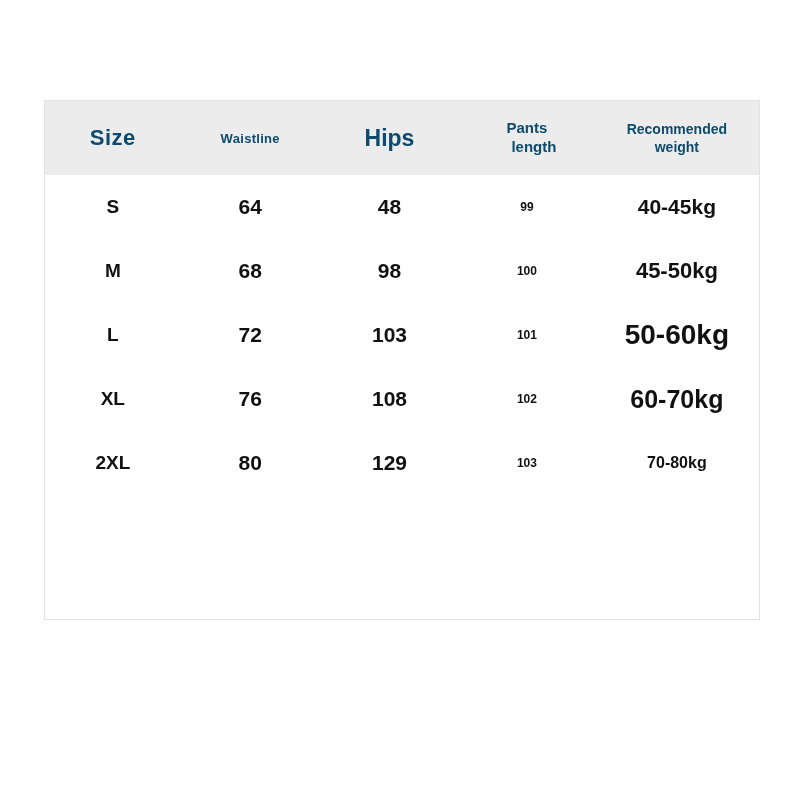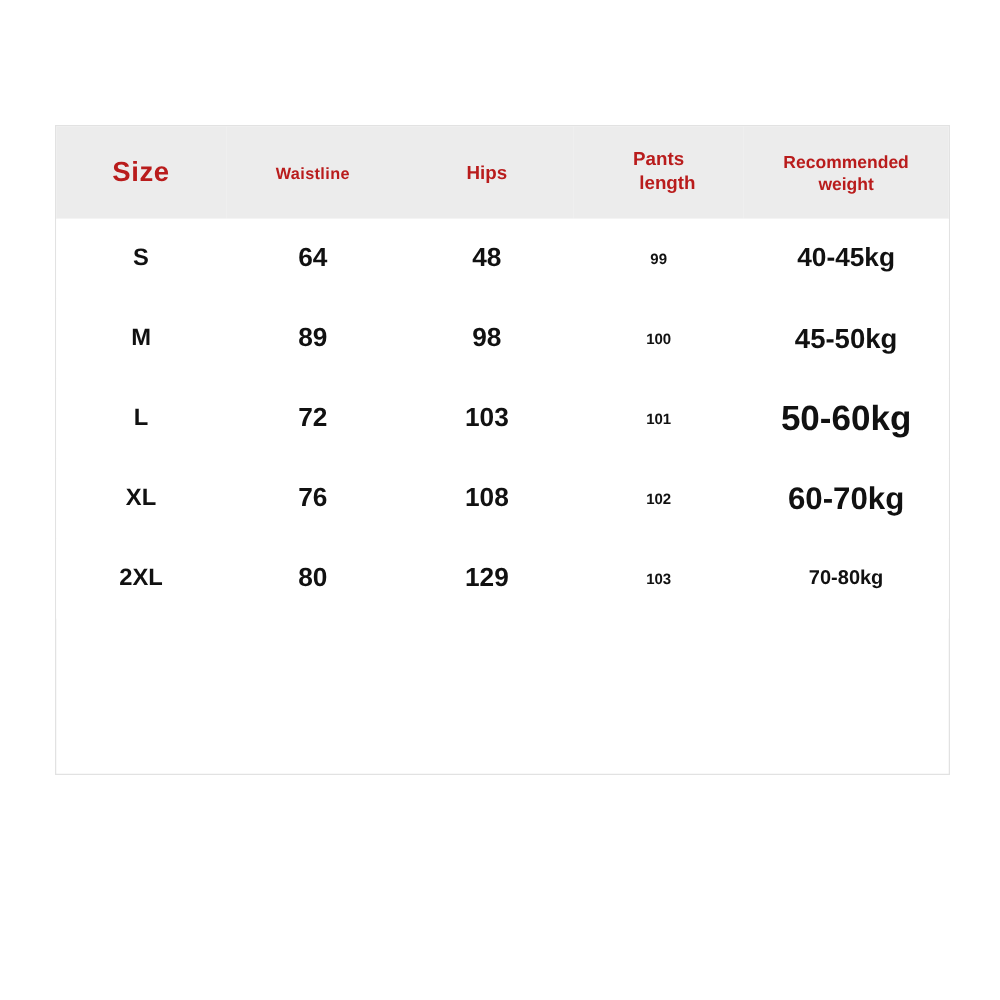--- a/index.html
+++ b/index.html
@@ -38,35 +38,35 @@
 
   .size-table thead tr {
     background: #ececec;
   }
 
   .size-table thead th {
     height: 74px;
     vertical-align: middle;
     text-align: center;
     font-weight: bold;
-    color: #b91c1c;
+    color: #0c4a6e;
     padding: 0;
   }
 
   
   .col-size   { width: 19%; }
   .col-waist  { width: 19.5%; }
   .col-hips   { width: 19.5%; }
   .col-length { width: 19%; }
   .col-weight { width: 23%; }
 
   
   .th-size   { font-size: 22px; letter-spacing: 0.5px; }
   .th-waist  { font-size: 13px; letter-spacing: 0.3px; }
-  .th-hips   { font-size: 15px; }
+  .th-hips   { font-size: 23px; }
   .th-length { font-size: 15px; line-height: 1.25; }
   .th-weight { font-size: 14px; line-height: 1.3; }
 
   .th-length .line,
   .th-weight .line { display: block; }
 
   .th-length .line-1 { padding-left: 0px; }
   .th-length .line-2 { padding-left: 14px; }
 
   .size-table tbody td {
@@ -124,21 +124,21 @@
       <tbody>
         <tr>
           <td class="cell-size">S</td>
           <td class="cell-waist">64</td>
           <td class="cell-hips">48</td>
           <td class="cell-length">99</td>
           <td class="cell-weight w0">40-45kg</td>
         </tr>
         <tr>
           <td class="cell-size">M</td>
-          <td class="cell-waist">89</td>
+          <td class="cell-waist">68</td>
           <td class="cell-hips">98</td>
           <td class="cell-length">100</td>
           <td class="cell-weight w1">45-50kg</td>
         </tr>
         <tr>
           <td class="cell-size">L</td>
           <td class="cell-waist">72</td>
           <td class="cell-hips">103</td>
           <td class="cell-length">101</td>
           <td class="cell-weight w2">50-60kg</td>

